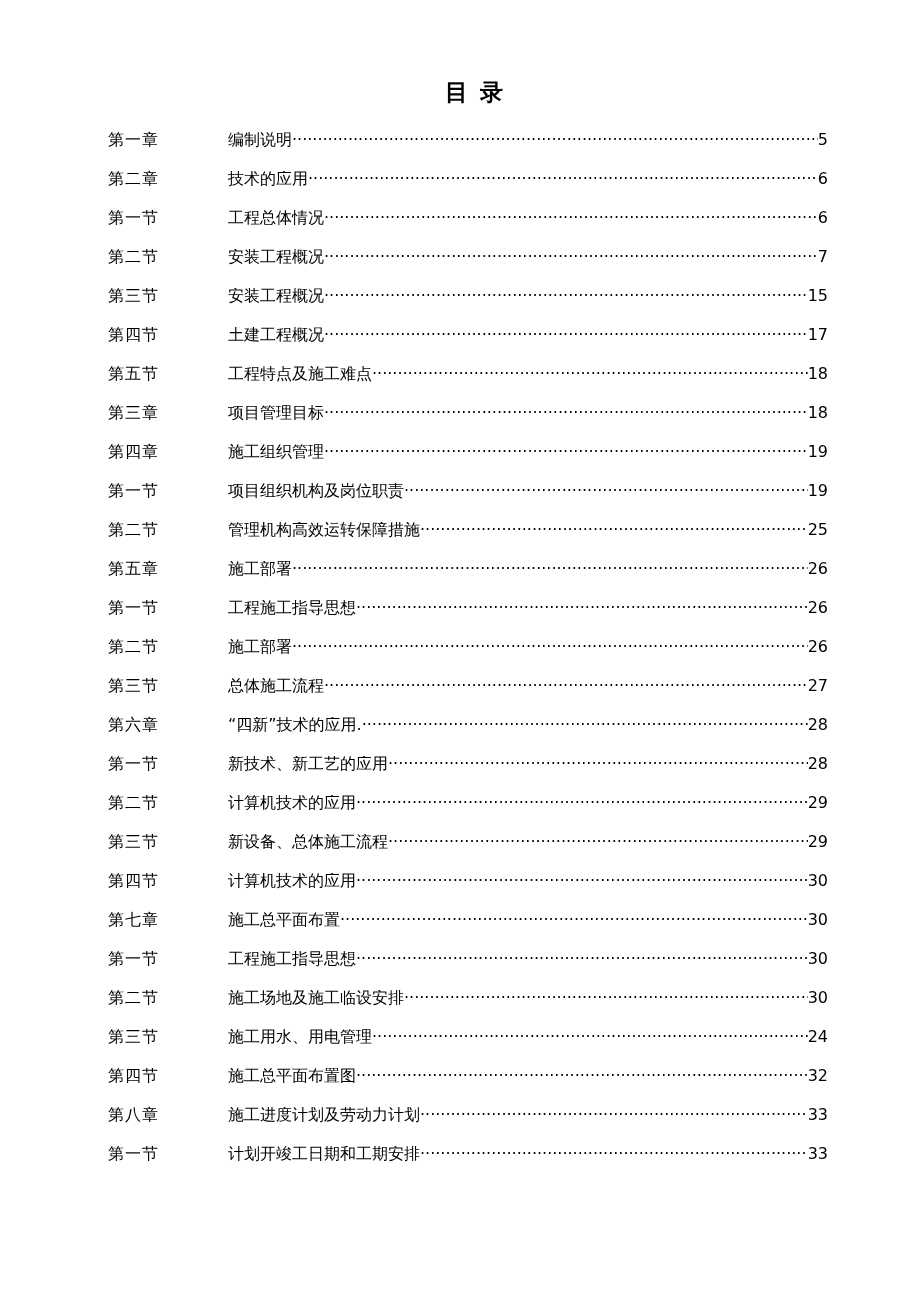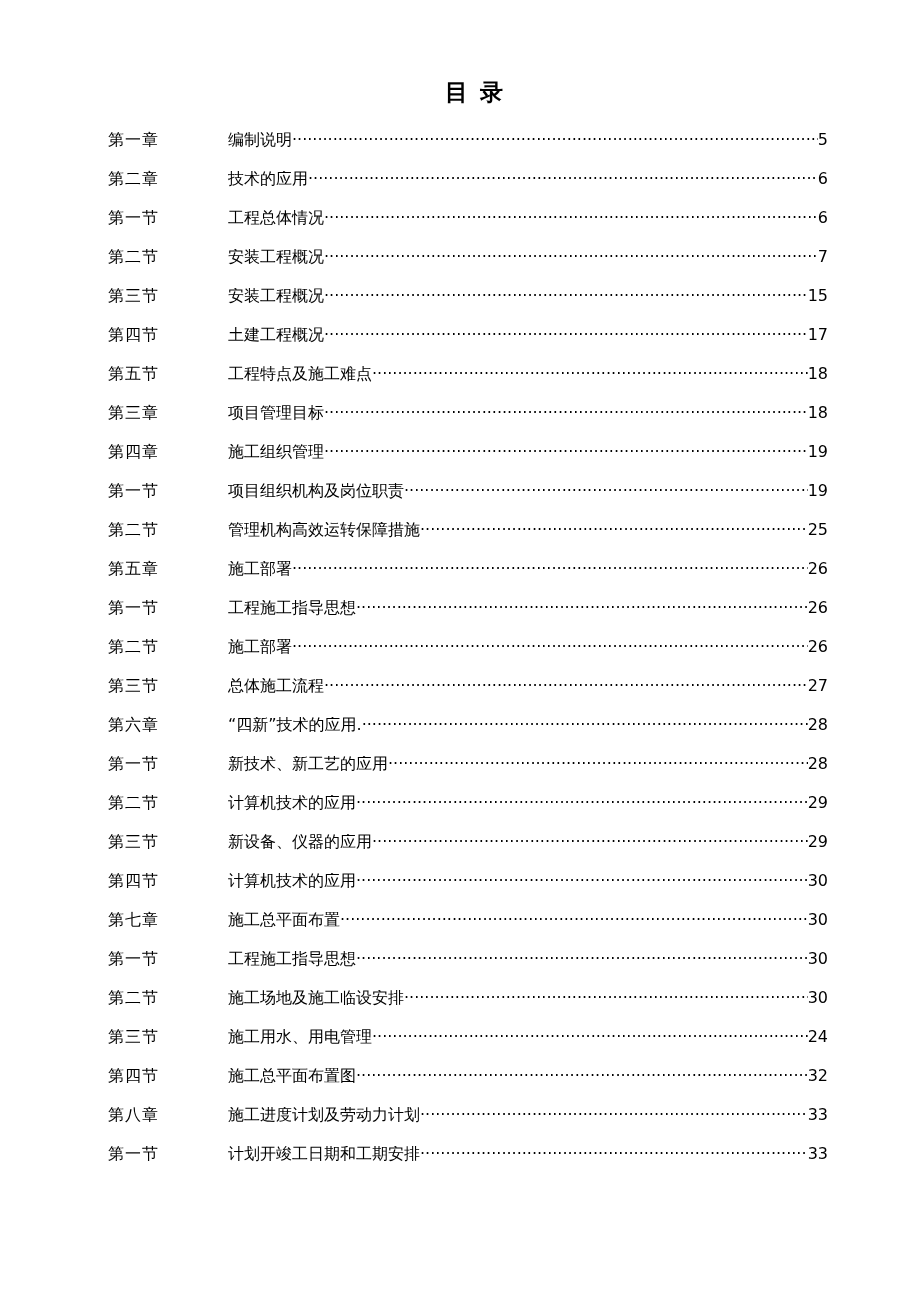--- a/index.html
+++ b/index.html
@@ -222,21 +222,21 @@
         <span class="toc-label">第二节</span>
         <span class="toc-entry">
           <span class="toc-text">计算机技术的应用</span>
           <span class="toc-dots">····················································································································································································</span>
           <span class="toc-page">29</span>
         </span>
       </div>
       <div class="toc-row">
         <span class="toc-label">第三节</span>
         <span class="toc-entry">
-          <span class="toc-text">新设备、仪器的应用</span>
+          <span class="toc-text">新设备、总体施工流程</span>
           <span class="toc-dots">····················································································································································································</span>
           <span class="toc-page">29</span>
         </span>
       </div>
       <div class="toc-row">
         <span class="toc-label">第四节</span>
         <span class="toc-entry">
           <span class="toc-text">计算机技术的应用</span>
           <span class="toc-dots">····················································································································································································</span>
           <span class="toc-page">30</span>

